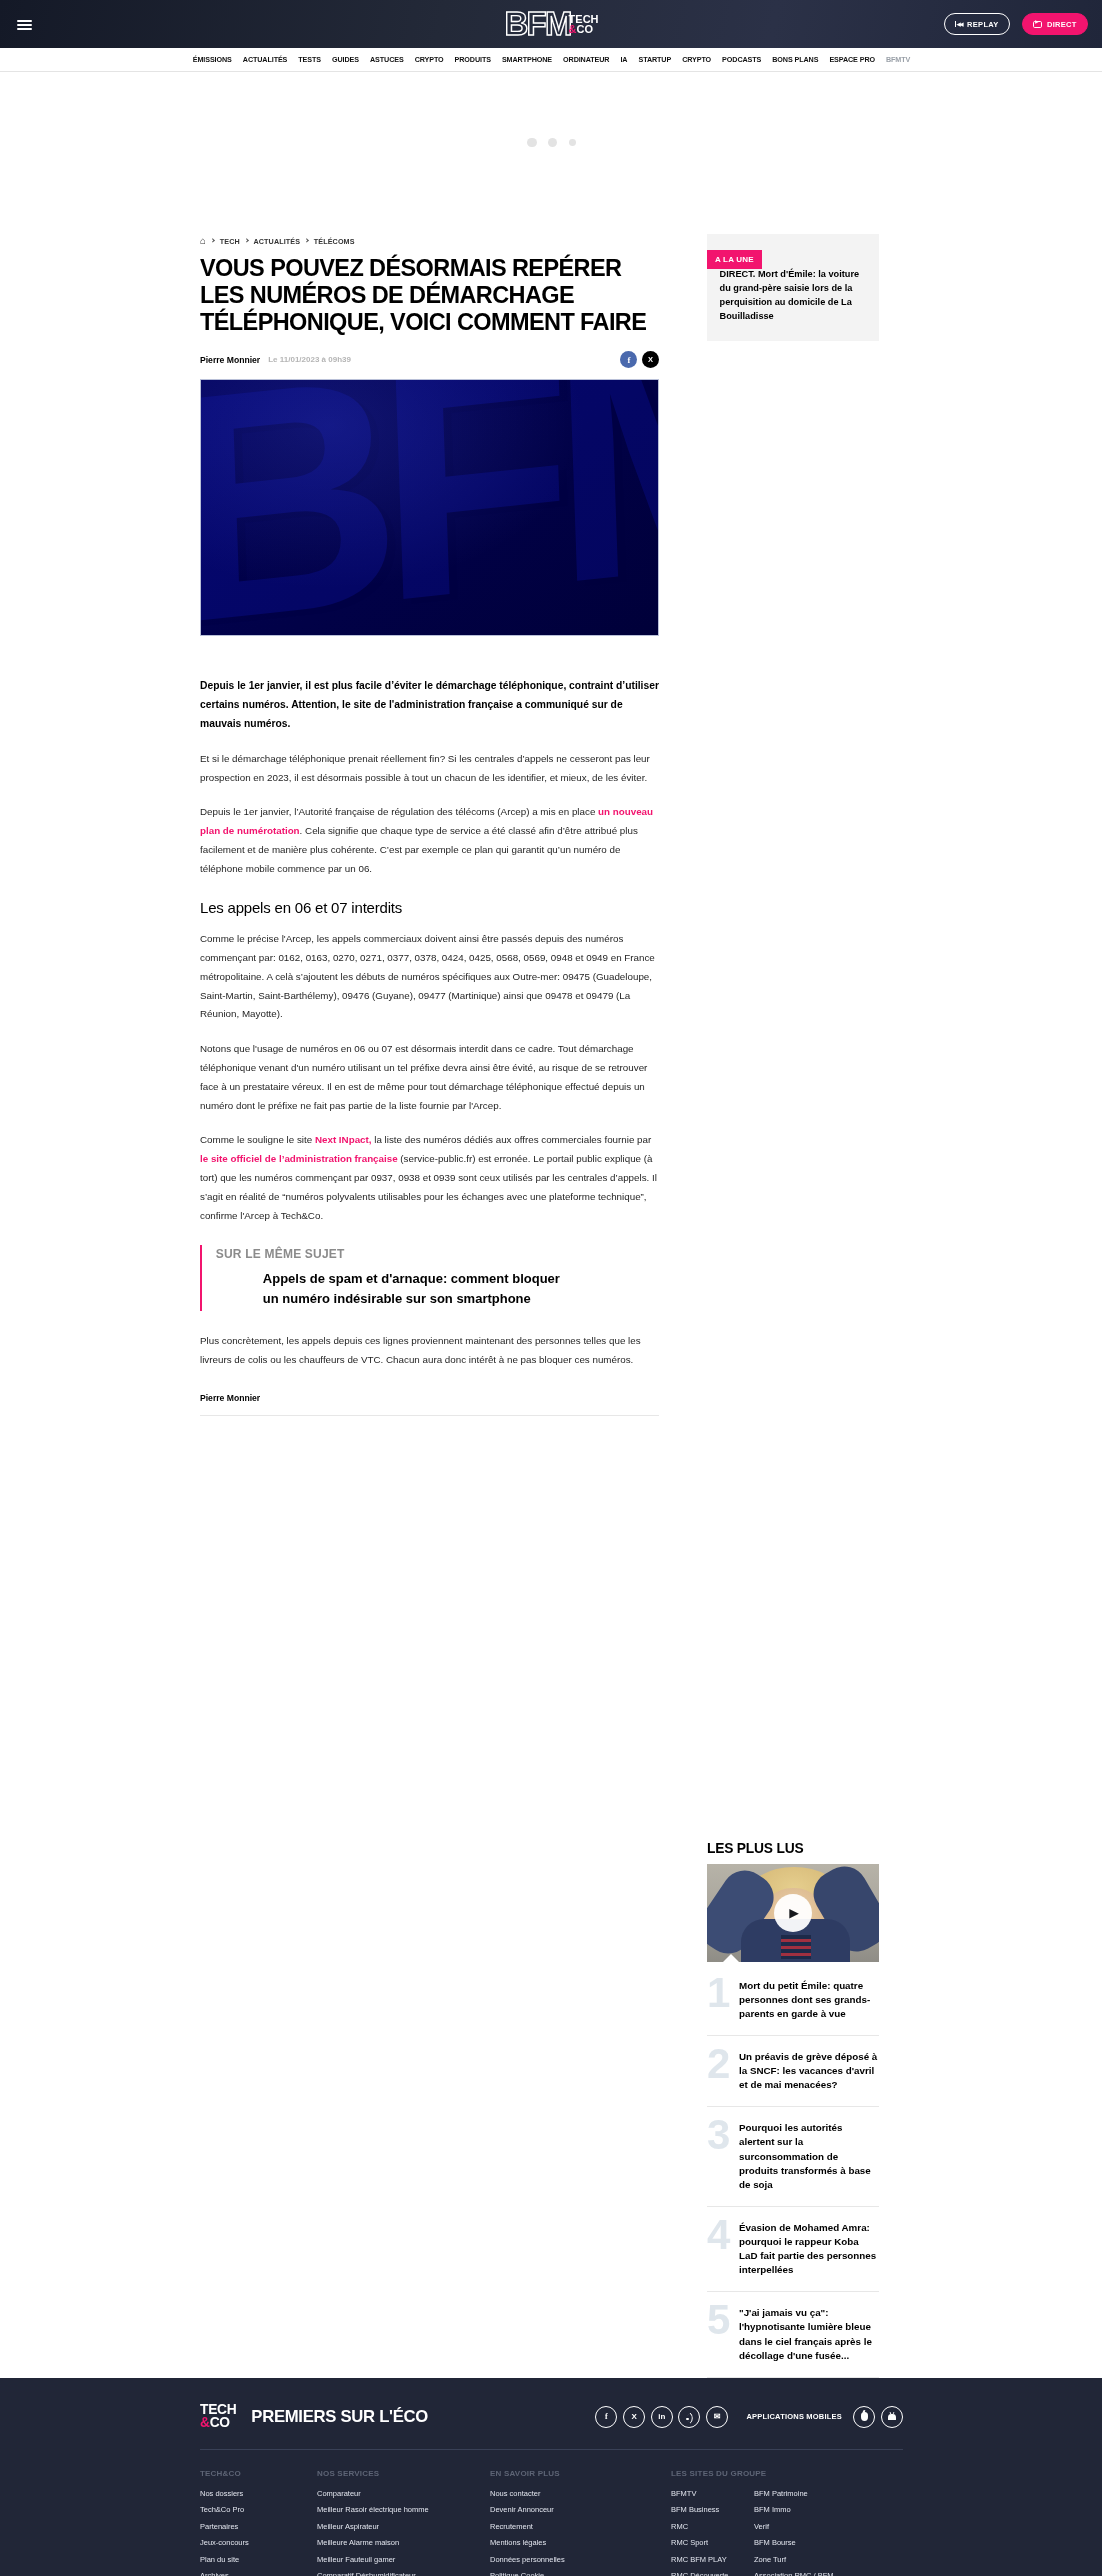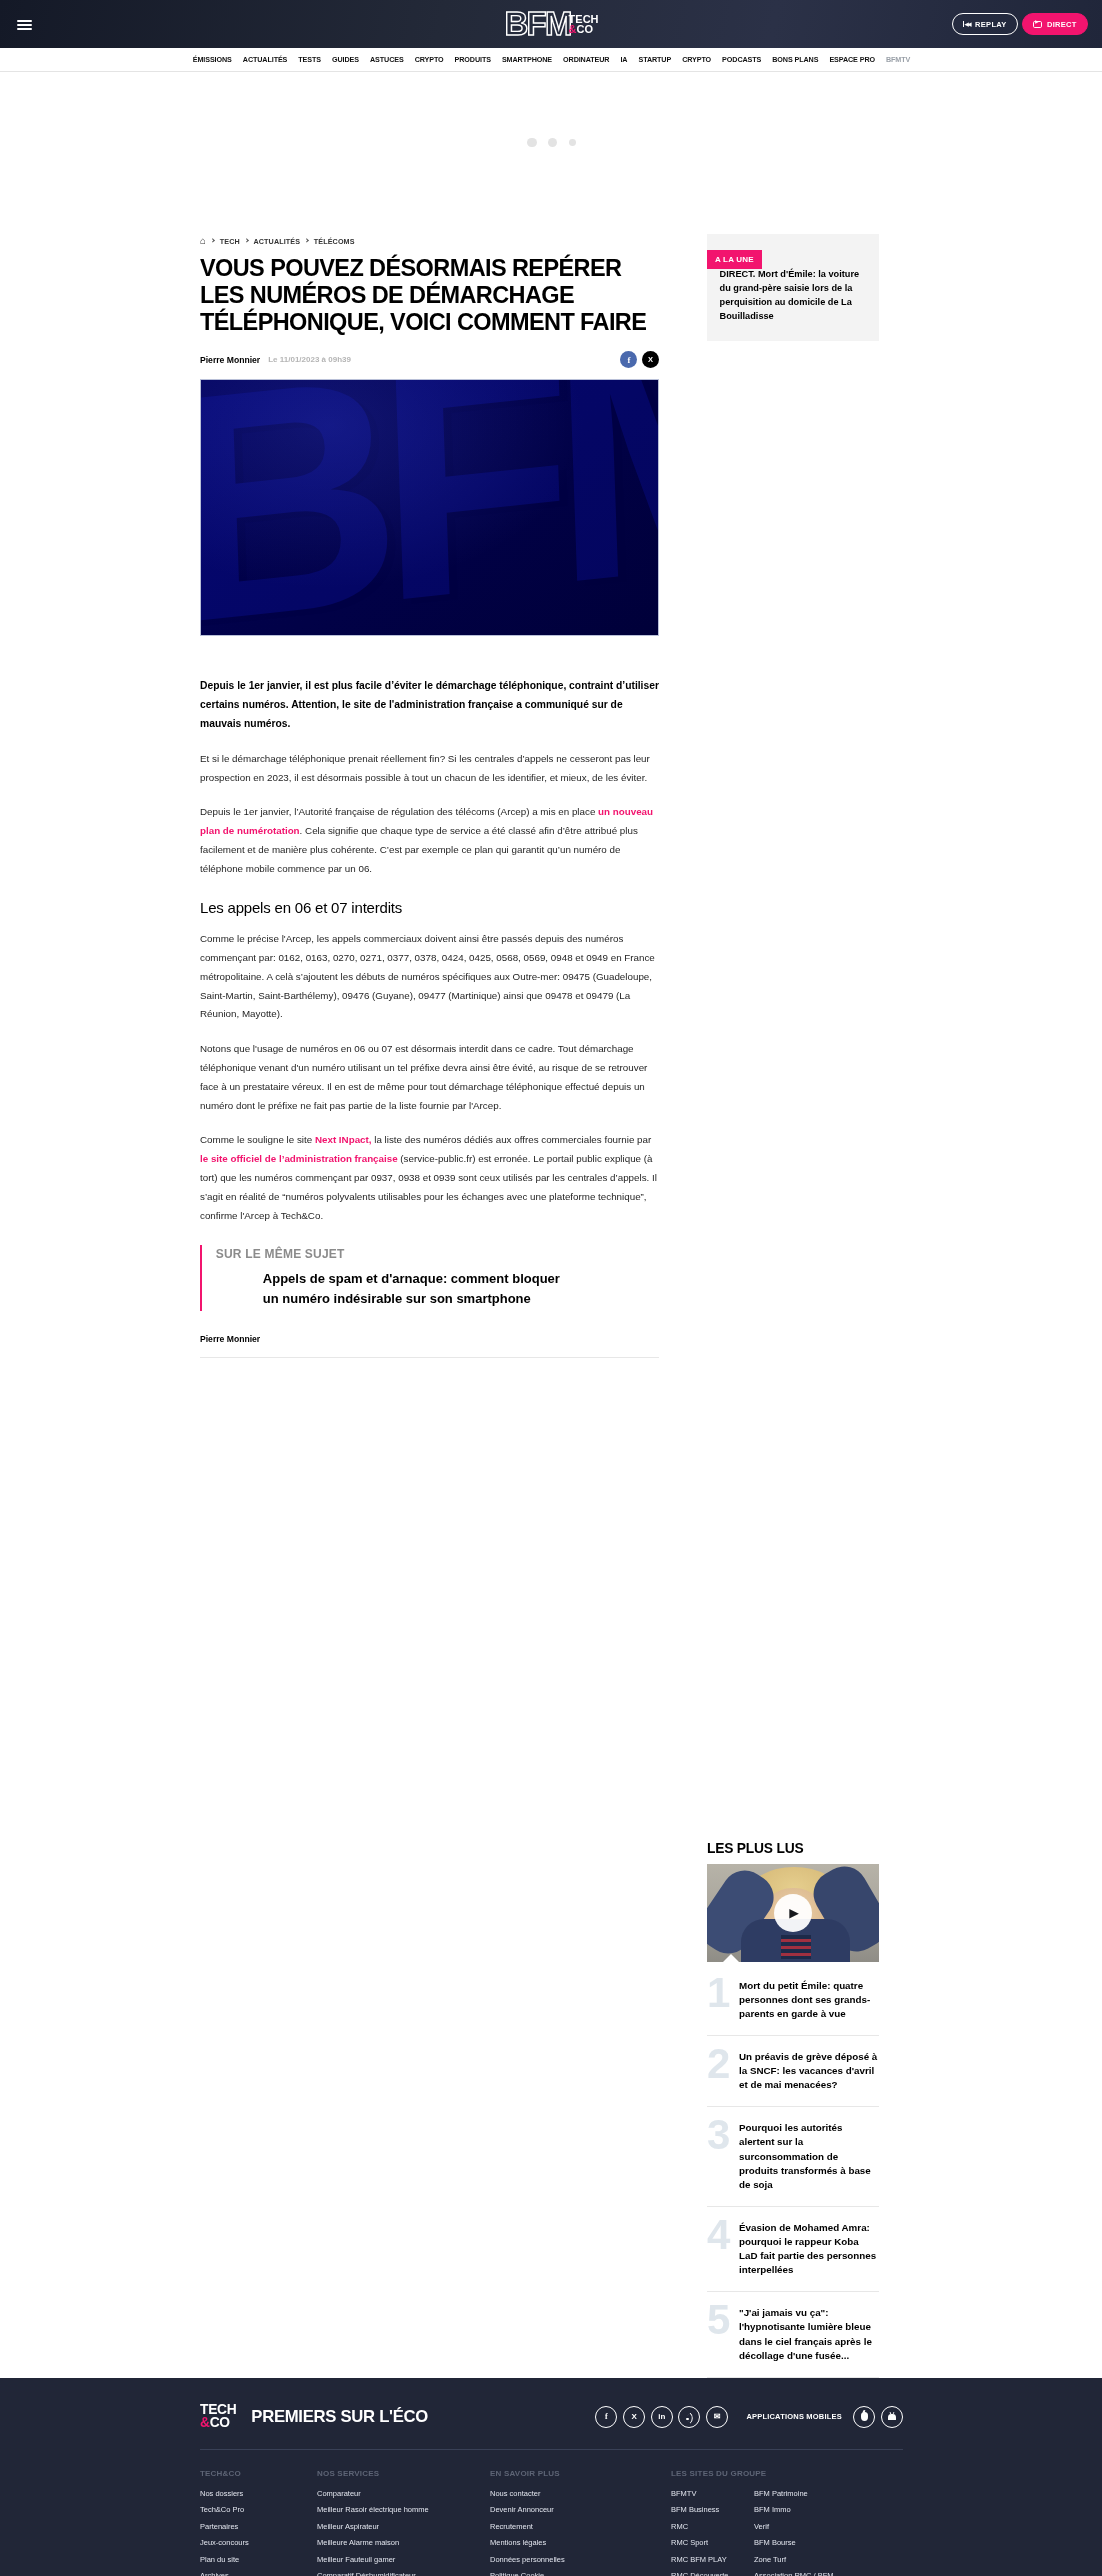--- a/index.html
+++ b/index.html
@@ -8,21 +8,21 @@
   
   .site-header { height:48px; background:linear-gradient(100deg,#141927 0%,#232938 40%,#2b3147 70%,#20263a 100%);
     position:relative; display:flex; align-items:center; }
   .burger { position:absolute; left:17px; top:18px; width:15px; cursor:pointer; }
   .burger i { display:block; height:1.7px; background:#fff; margin:2.3px 0; border-radius:1.1px; }
   .logo-wrap { position:absolute; left:50%; top:5.7px; transform:translateX(-50%); display:flex; align-items:flex-start; }
   .logo-bfm { font-size:33px; font-weight:900; letter-spacing:-1.7px; color:transparent;
     -webkit-text-stroke:1.4px #fff; line-height:36px; }
   .logo-stack { margin-left:-2.3px; margin-top:9.2px; line-height:9.8px; font-weight:900; font-size:11px; color:#fff; letter-spacing:0; }
   .logo-amp { color:#f2146e; }
-  .hdr-buttons { position:absolute; right:15px; top:13.2px; display:flex; gap:4px; }
+  .hdr-buttons { position:absolute; right:15px; top:13.2px; display:flex; gap:12px; }
   .pill { height:22px; border-radius:11px; display:flex; align-items:center; padding:0 10.3px; font-size:7.5px;
     font-weight:700; color:#fff; letter-spacing:0.3px; cursor:pointer; }
   .pill.replay { border:1.1px solid #fff; background:transparent; }
   .pill.direct { background:#f2146e; border:1.1px solid #f2146e; }
   .ic-rew { font-size:5.2px; letter-spacing:-1.1px; margin-right:4.6px; border-left:1.1px solid #fff; padding-left:0.6px; }
   .ic-tv { display:inline-block; width:9.2px; height:6.9px; border:1.1px solid #fff; border-radius:1.7px; margin-right:4.6px;
     position:relative; }
   .ic-tv::after { content:"▶"; position:absolute; left:1.1px; top:-2.3px; font-size:4px; color:#fff; }
 
   
@@ -226,20 +226,21 @@
         <p class="para"><span>Et si le démarchage téléphonique prenait réellement fin? Si les centrales d’appels ne cesseront pas leur prospection en 2023, il est désormais possible à tout un chacun de les identifier, et mieux, de les éviter.</span></p>
         <p class="para"><span>Depuis le 1er janvier, l’Autorité française de régulation des télécoms (Arcep) a mis en place </span><span class="seg-link">un nouveau plan de numérotation</span><span>. Cela signifie que chaque type de service a été classé afin d’être attribué plus facilement et de manière plus cohérente. C’est par exemple ce plan qui garantit qu’un numéro de téléphone mobile commence par un 06.</span></p>
         <h2 class="body-h2">Les appels en 06 et 07 interdits</h2>
         <p class="para"><span>Comme le précise l'Arcep, les appels commerciaux doivent ainsi être passés depuis des numéros commençant par: 0162, 0163, 0270, 0271, 0377, 0378, 0424, 0425, 0568, 0569, 0948 et 0949 en France métropolitaine. A celà s’ajoutent les débuts de numéros spécifiques aux Outre-mer: 09475 (Guadeloupe, Saint-Martin, Saint-Barthélemy), 09476 (Guyane), 09477 (Martinique) ainsi que 09478 et 09479 (La Réunion, Mayotte).</span></p>
         <p class="para"><span>Notons que l'usage de numéros en 06 ou 07 est désormais interdit dans ce cadre. Tout démarchage téléphonique venant d'un numéro utilisant un tel préfixe devra ainsi être évité, au risque de se retrouver face à un prestataire véreux. Il en est de même pour tout démarchage téléphonique effectué depuis un numéro dont le préfixe ne fait pas partie de la liste fournie par l'Arcep.</span></p>
         <p class="para"><span>Comme le souligne le site </span><span class="seg-link">Next INpact,</span><span> la liste des numéros dédiés aux offres commerciales fournie par </span><span class="seg-link">le site officiel de l’administration française</span><span> (service-public.fr) est erronée. Le portail public explique (à tort) que les numéros commençant par 0937, 0938 et 0939 sont ceux utilisés par les centrales d’appels. Il s’agit en réalité de “numéros polyvalents utilisables pour les échanges avec une plateforme technique”, confirme l'Arcep à Tech&amp;Co.</span></p>
         <div class="related">
           <div class="related-label">SUR LE MÊME SUJET</div>
           <div class="related-link">Appels de spam et d'arnaque: comment bloquer un numéro indésirable sur son smartphone</div>
         </div>
+        <p class="para"><span>Plus concrètement, les appels depuis ces lignes proviennent maintenant des personnes telles que les livreurs de colis ou les chauffeurs de VTC. Chacun aura donc intérêt à ne pas bloquer ces numéros.</span></p>
         <div class="body-author">Pierre Monnier</div>
       </div>
   </div>
 
   <aside class="sidebar">
     <div class="alaune">
       <span class="alaune-badge">A LA UNE</span>
       <div class="alaune-text">DIRECT. Mort d'Émile: la voiture du grand-père saisie lors de la perquisition au domicile de La Bouilladisse</div>
     </div>
     <div class="lpl">

